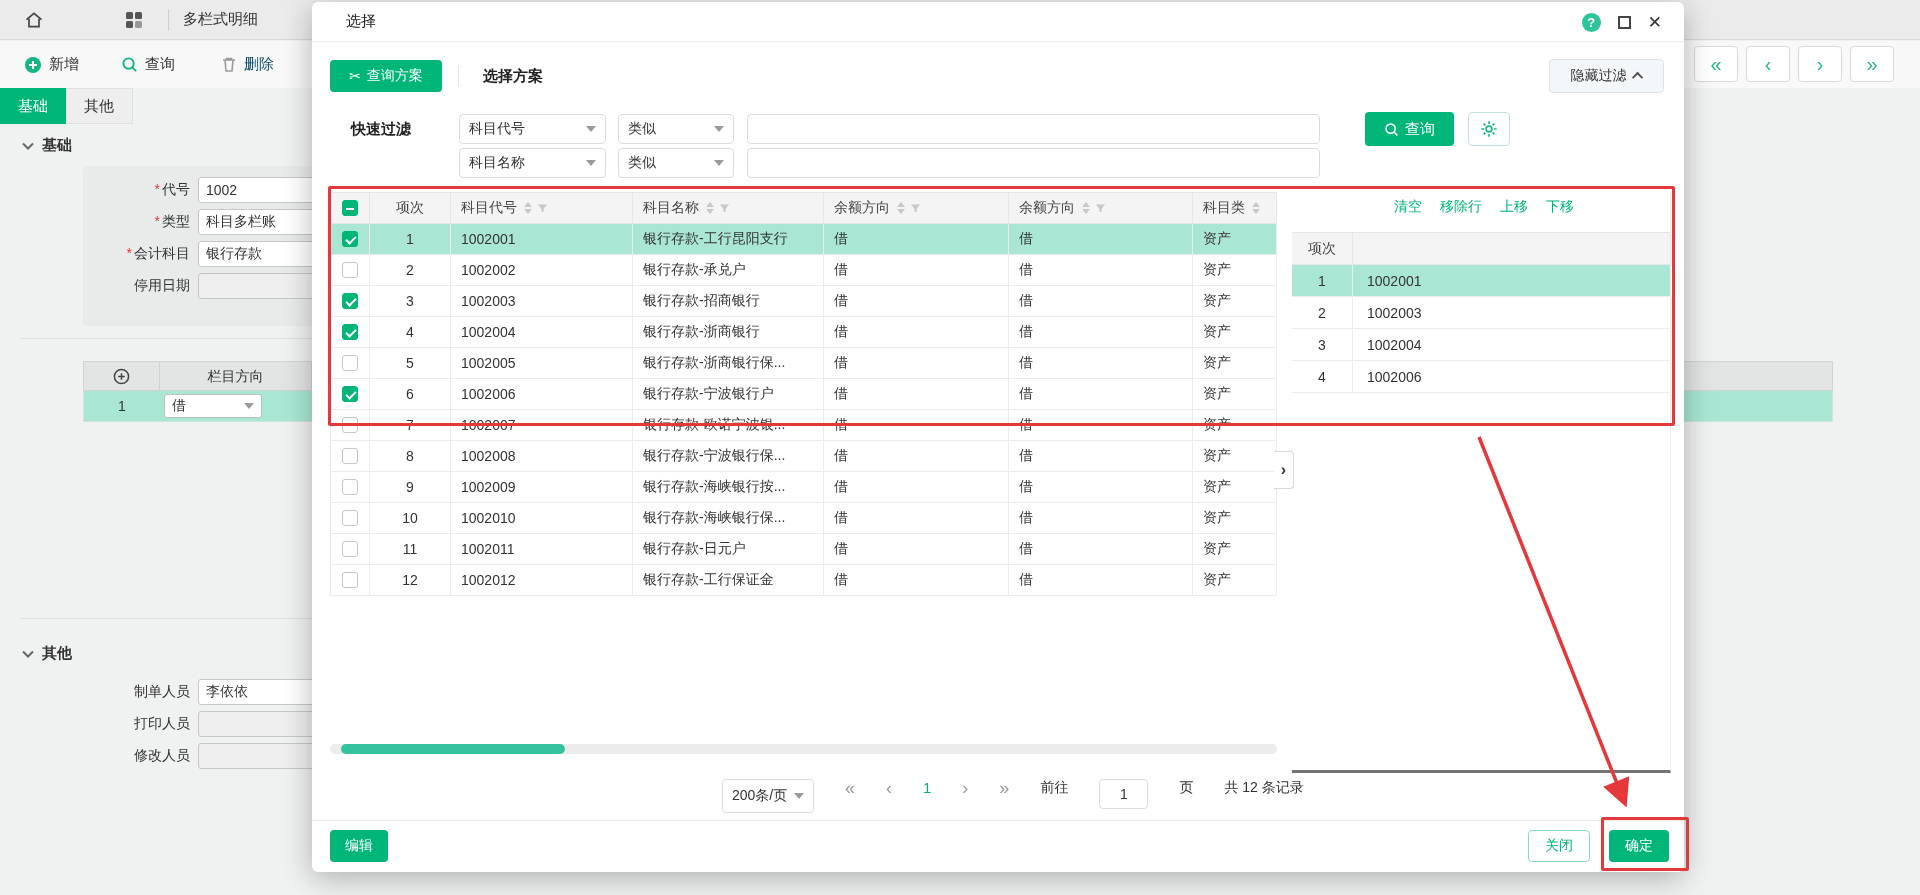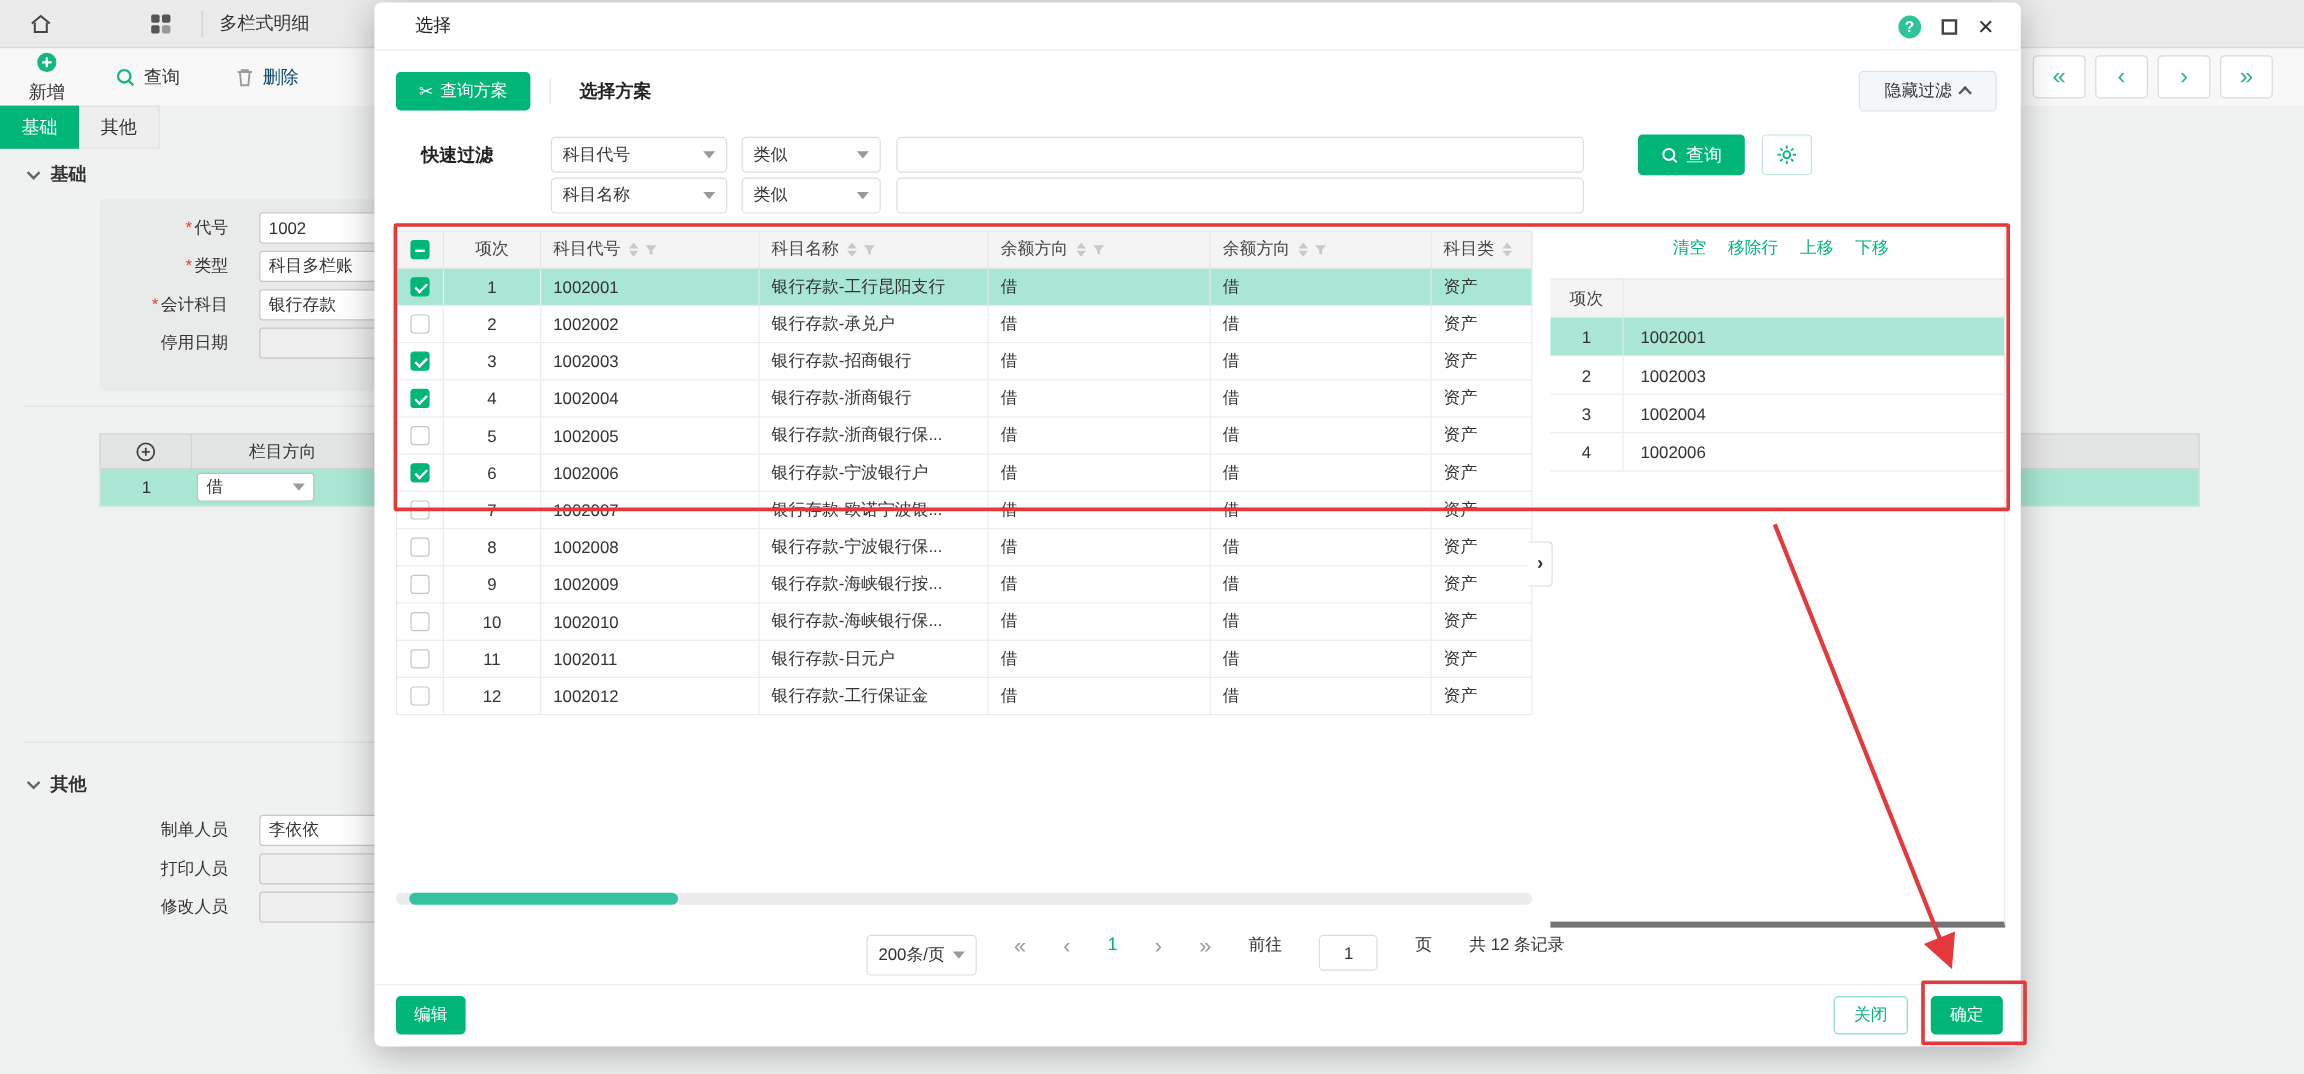--- a/index.html
+++ b/index.html
@@ -16,38 +16,38 @@
   
   .topbar{position:absolute;left:0;top:0;width:1920px;height:40px;background:#ebebeb;border-bottom:1px solid #d8d8d8;display:flex;align-items:center;}
   .topbar .ticon{width:40px;height:40px;display:flex;align-items:center;justify-content:center;}
   .topbar .ticon:first-child{margin-left:14px;}
   .topbar .tdiv{width:1px;height:22px;background:#cfcfcf;margin:0 14px;}
   .topbar .ttab{font-size:15px;color:#333;white-space:nowrap;overflow:hidden;max-width:90px;}
   .topbar .ticon + .ticon{margin-left:60px;}
 
   .toolbar{position:absolute;left:0;top:41px;width:1920px;height:47px;background:#f8f8f8;display:flex;align-items:center;}
   .tool{display:flex;align-items:center;gap:7px;font-size:15px;cursor:default;}
-  .tool.add{margin-left:24px;flex-direction:column;}
+  .tool.add{margin-left:24px;}
   .tool.query{margin-left:42px;}
   .tool.del{margin-left:46px;color:#0c4a6e;}
   .navpager{position:absolute;left:1694px;top:46px;display:flex;gap:8px;}
   .navbtn{width:44px;height:36px;border:1px solid #d9d9d9;border-radius:4px;background:#fff;color:#27b58c;font-size:20px;display:flex;align-items:center;justify-content:center;line-height:1;}
 
   .bgtabs{position:absolute;left:0;top:88px;height:36px;display:flex;}
   .bgtab{height:36px;display:flex;align-items:center;justify-content:center;font-size:15px;padding:0 18px;}
   .bgtab.active{background:var(--accent);color:#fff;min-width:66px;}
   .bgtab.plain{background:#eeeeee;border:1px solid #e0e0e0;border-left:none;color:#333;min-width:58px;}
 
   .panelbg{position:absolute;left:83px;top:166px;width:262px;height:160px;background:#e9eaea;border-radius:4px;}
   .sechead{position:absolute;display:flex;align-items:center;gap:8px;font-size:15px;font-weight:bold;color:#333;}
   .sechead svg{flex:0 0 auto;}
   .fieldrow{position:absolute;height:26px;display:flex;align-items:center;}
   .flabel{width:104px;text-align:right;font-size:14px;color:#333;}
   .flabel .req{color:#e23c3c;margin-right:2px;}
-  .finput{margin-left:26px;width:150px;height:26px;border:1px solid #c7c7c7;border-radius:3px;background:#fff;font-size:14px;padding:0 7px;color:#333;}
+  .finput{margin-left:8px;width:150px;height:26px;border:1px solid #c7c7c7;border-radius:3px;background:#fff;font-size:14px;padding:0 7px;color:#333;}
   .finput.gray{background:#efefef;}
   .hr-bg{position:absolute;height:1px;background:#e0e0e0;}
 
   .bggrid-header{position:absolute;left:83px;top:361px;width:1750px;height:30px;background:#e3e4e4;border:1px solid #d3d3d3;display:flex;align-items:center;}
   .bgg-c1{width:76px;display:flex;align-items:center;justify-content:center;border-right:1px solid #d3d3d3;height:100%;}
   .bgg-c2{width:152px;text-align:center;font-size:14px;color:#333;border-right:1px solid #d3d3d3;height:100%;line-height:28px;}
   .bggrid-row{position:absolute;left:83px;top:391px;width:1750px;height:31px;background:var(--sel);border:1px solid #cfe4da;border-top:none;display:flex;align-items:center;}
   .bgg-r1{width:76px;text-align:center;font-size:14px;}
   .bgselect{margin-left:4px;width:98px;height:24px;background:#fff;border:1px solid #bfbfbf;border-radius:3px;display:flex;align-items:center;justify-content:space-between;padding:0 7px;font-size:14px;}
 
@@ -93,21 +93,21 @@
   .sorticons .su{border-bottom:5px solid #c9c9c9;}
   .sorticons .sd{border-top:5px solid #c9c9c9;}
   .funnel{display:inline-flex;align-items:center;}
 
   .expandtab{position:absolute;left:962px;top:449px;width:20px;height:38px;background:#fff;border:1px solid #d9d9d9;border-left:none;border-radius:0 4px 4px 0;display:flex;align-items:center;justify-content:center;font-size:16px;color:#333;font-weight:bold;}
 
   .hscroll{position:absolute;left:18px;top:742px;width:947px;height:10px;background:#ececec;border-radius:5px;}
   .hthumb{position:absolute;left:11px;top:0;width:224px;height:10px;background:#35c29e;border-radius:5px;}
 
   
-  .rpanel{position:absolute;left:980px;top:190px;width:379px;height:581px;border-right:1px solid #efefef;border-bottom:5px solid #737373;}
+  .rpanel{position:absolute;left:980px;top:190px;width:379px;height:581px;border-right:1px solid #efefef;border-bottom:3px solid #737373;}
   .ractions{position:absolute;right:96px;top:6px;display:flex;gap:18px;font-size:14px;color:var(--accent);}
   .ractions span{cursor:default;}
   .rtable{position:absolute;left:0;top:40px;width:100%;}
   .rthead{display:flex;background:#f4f4f4;border-top:1px solid var(--bd);border-bottom:1px solid var(--bd);}
   .rth{height:31px;display:flex;align-items:center;justify-content:center;font-size:14px;color:#444;}
   .r0{width:61px;border-right:1px solid var(--bd);}
   .r1{flex:1;}
   .rrow{display:flex;border-bottom:1px solid #ececec;}
   .rtd{height:31px;display:flex;align-items:center;font-size:14px;color:#333;}
   .rtd.r0{justify-content:center;border-right:1px solid #ececec;}

